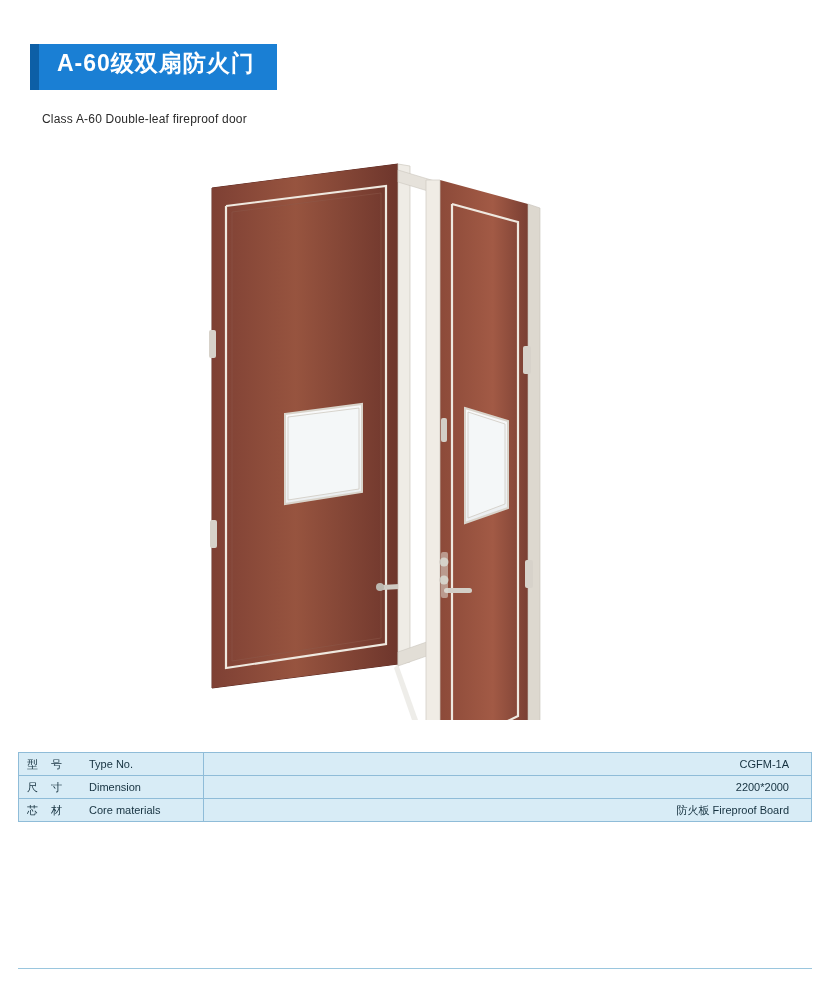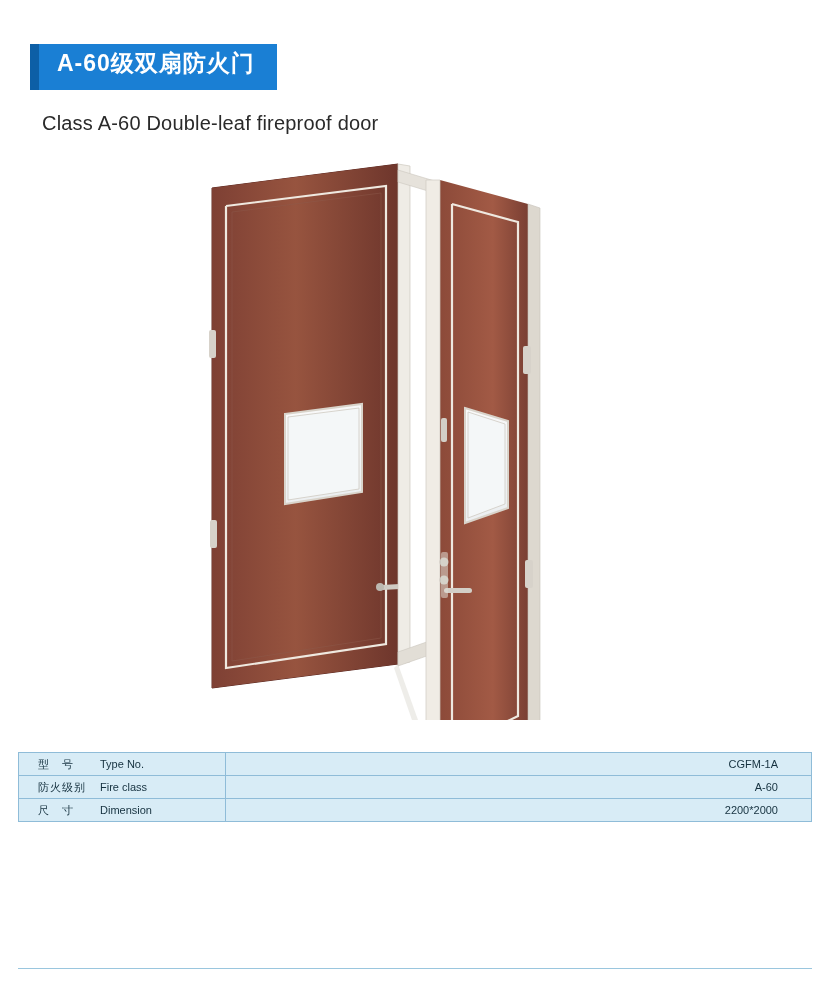--- a/index.html
+++ b/index.html
@@ -47,21 +47,21 @@
     letter-spacing: 1px;
     padding: 0 22px 8px 18px;
     display: flex;
     align-items: center;
     box-sizing: border-box;
   }
   .subtitle {
     position: absolute;
     left: 42px;
     top: 68px;
-    font-size: 20px;
+    font-size: 12px;
     color: #2a2a2a;
     letter-spacing: 0.2px;
   }
 
   
   .figure {
     position: absolute;
     left: 0;
     top: 160px;
     width: 830px;
@@ -79,21 +79,21 @@
     width: 794px;
     border-collapse: collapse;
     font-size: 11px;
     table-layout: fixed;
   }
   .spec-table tr {
     height: 23px;
   }
   .spec-table td {
     border: 1px solid #8fbcd8;
-    padding: 2px 19px;
+    padding: 2px 8px;
     background: #d8ecf6;
     vertical-align: middle;
     white-space: nowrap;
     overflow: hidden;
   }
   .spec-table td.label {
     width: 168px;
   }
   .lbl-cn {
     display: inline-block;
@@ -209,30 +209,30 @@
     <tr>
       <td class="label">
         <span class="lbl-cn">型　号</span><span class="lbl-en">Type No.</span>
       </td>
       <td class="value">
         <span>CGFM-1A</span><span class="val-gap"></span><span></span>
       </td>
     </tr>
     <tr>
       <td class="label">
-        <span class="lbl-cn">防火级别</span><span class="lbl-en">Fire class</span>
+        <span class="lbl-cn">尺　寸</span><span class="lbl-en">Dimension</span>
       </td>
       <td class="value">
-        <span>A-60</span><span class="val-gap"></span><span></span>
+        <span>2200*2000</span><span class="val-gap"></span><span></span>
       </td>
     </tr>
     <tr>
       <td class="label">
-        <span class="lbl-cn">尺　寸</span><span class="lbl-en">Dimension</span>
+        <span class="lbl-cn">芯　材</span><span class="lbl-en">Core materials</span>
       </td>
       <td class="value">
-        <span>2200*2000</span><span class="val-gap"></span><span></span>
+        <span>防火板  Fireproof Board</span><span class="val-gap"></span><span></span>
       </td>
     </tr>
   </tbody>
 </table>
 
 <div class="bottom-rule"></div>
 
 </body></html>

